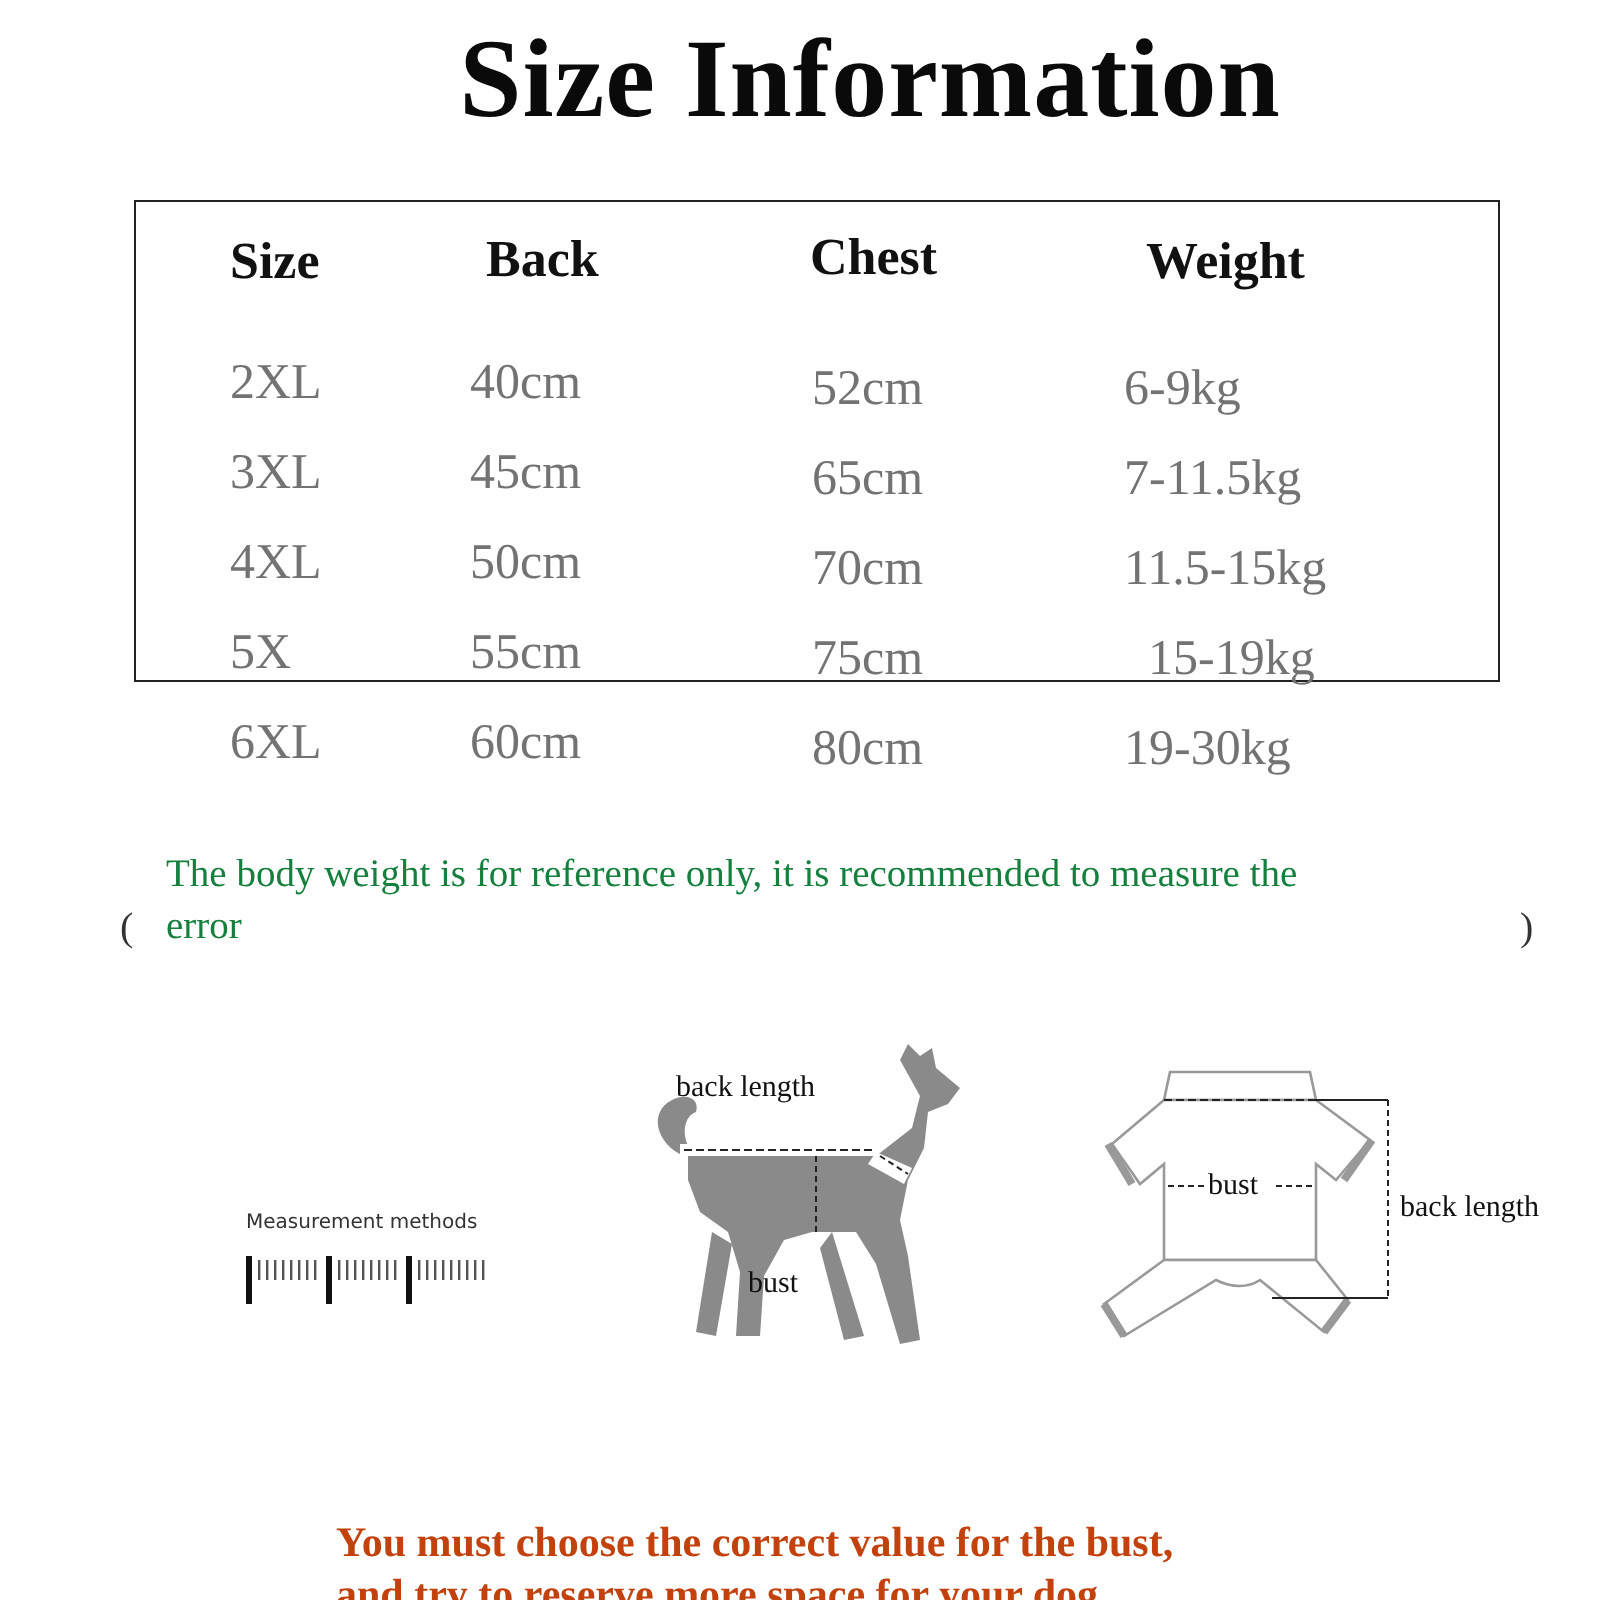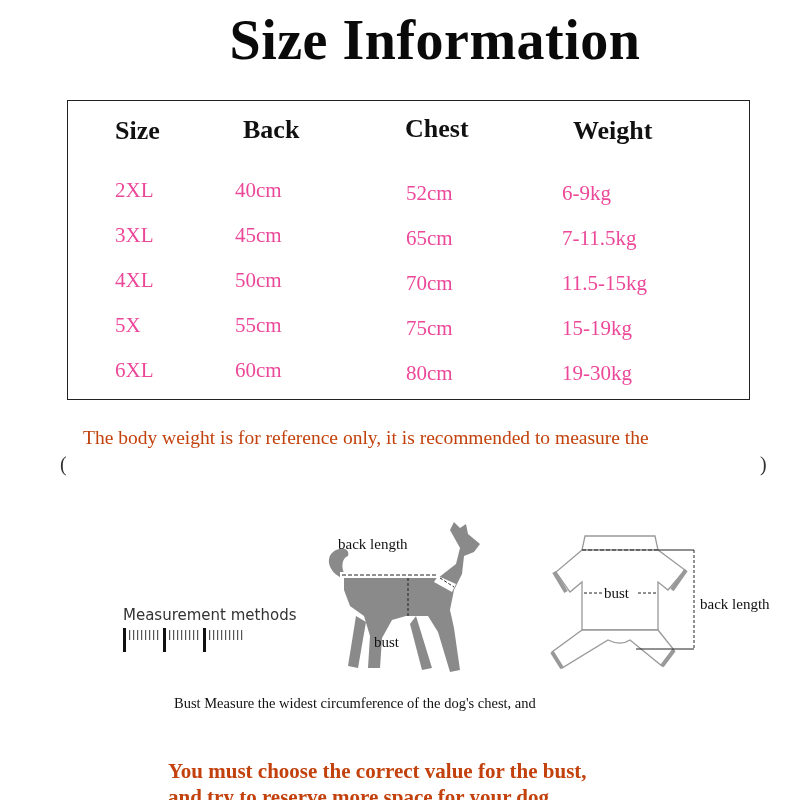--- a/index.html
+++ b/index.html
@@ -1,24 +1,24 @@
 <!DOCTYPE html>
 <html><head>
 <meta charset="utf-8">
 <style>
   html, body { margin: 0; padding: 0; background: #ffffff; }
   body { width: 800px; height: 800px; position: relative; overflow: hidden; font-family: "Liberation Serif", "DejaVu Serif", serif; color: #111; }
   .title { position: absolute; left: 0; top: 8px; width: 870px; text-align: center; font-weight: bold; font-size: 56px; letter-spacing: 0.5px; color: #0a0a0a; }
-  .table-box { position: absolute; left: 67px; top: 100px; width: 683px; height: 300px; border: 1.5px solid #222; box-sizing: border-box; }
+  .table-box { position: absolute; left: 67px; top: 100px; width: 683px; height: 241px; border: 1.5px solid #222; box-sizing: border-box; }
   .cell { position: absolute; white-space: nowrap; }
   .hdr { font-weight: bold; font-size: 26px; }
-  .val { font-size: 21px; color: #ec4899; }
-  .note { position: absolute; left: 83px; top: 425px; width: 680px; font-size: 19.5px; line-height: 26px; color: #c2410c; }
+  .val { font-size: 25px; color: #737373; }
+  .note { position: absolute; left: 83px; top: 425px; width: 680px; font-size: 19.5px; line-height: 26px; color: #15803d; }
   .paren { position: absolute; font-size: 20px; color: #333; }
-  .measure-label { position: absolute; left: 123px; top: 606px; font-family: "DejaVu Sans", sans-serif; font-size: 15px; color: #333; }
+  .measure-label { position: absolute; left: 123px; top: 606px; font-family: "DejaVu Sans", sans-serif; font-size: 10px; color: #333; }
   .ruler { position: absolute; left: 123px; top: 626px; }
   .dog-label { position: absolute; font-size: 15px; color: #111; }
   .garment-label { position: absolute; font-size: 15px; color: #111; background: #fff; padding: 0 2px; }
   .bust-note { position: absolute; left: 174px; top: 694px; font-size: 14.5px; line-height: 18px; color: #111; }
   .bold-note { position: absolute; left: 168px; top: 738px; font-weight: bold; font-size: 21px; line-height: 26px; color: #c2410c; margin-top: 20px; }
 </style>
 </head>
 <body>
 
 <div class="title">Size Information</div>
@@ -48,35 +48,36 @@
     <span class="cell val" style="left:47px;top:167px">4XL</span>
     <span class="cell val" style="left:167px;top:167px">50cm</span>
     <span class="cell val" style="left:338px;top:170px">70cm</span>
     <span class="cell val" style="left:494px;top:170px">11.5-15kg</span>
   </div>
 
   <div>
     <span class="cell val" style="left:47px;top:212px">5X</span>
     <span class="cell val" style="left:167px;top:212px">55cm</span>
     <span class="cell val" style="left:338px;top:215px">75cm</span>
-    <span class="cell val" style="left:494px;top:215px">15-19kg</span>
+    <span class="cell val" style="left:506px;top:215px">15-19kg</span>
   </div>
 
   <div>
     <span class="cell val" style="left:47px;top:257px">6XL</span>
     <span class="cell val" style="left:167px;top:257px">60cm</span>
     <span class="cell val" style="left:338px;top:260px">80cm</span>
     <span class="cell val" style="left:494px;top:260px">19-30kg</span>
   </div>
 </div>
 
 <span class="paren" style="left:60px;top:453px">(</span>
 <span class="paren" style="left:760px;top:453px">)</span>
 <div class="note">
   <div>The body weight is for reference only, it is recommended to measure the</div>
+  <div>error</div>
 </div>
 
 <div class="measure-label">Measurement methods</div>
 <div class="ruler">
   <svg width="130" height="28" viewBox="0 0 130 28">
     <rect x="0" y="2" width="3" height="24" fill="#111"></rect>
     <rect x="40" y="2" width="3" height="24" fill="#111"></rect>
     <rect x="80" y="2" width="3" height="24" fill="#111"></rect>
     <g fill="#555">
       <rect x="6" y="4" width="1.2" height="10"></rect>
@@ -155,19 +156,18 @@
     <line x1="154" y1="20" x2="154" y2="119" stroke="#222" stroke-width="1" stroke-dasharray="3,2"></line>
     <line x1="96" y1="119" x2="154" y2="119" stroke="#222" stroke-width="1"></line>
     <line x1="44" y1="63" x2="64" y2="63" stroke="#222" stroke-width="1" stroke-dasharray="3,2"></line>
     <line x1="98" y1="63" x2="118" y2="63" stroke="#222" stroke-width="1" stroke-dasharray="3,2"></line>
   </svg>
   <span class="garment-label" style="left:62px;top:55px">bust</span>
   <span class="garment-label" style="left:158px;top:66px">back length</span>
 </div>
 
 <div class="bust-note">
-  <div>Bust Measure the widest circumference of the dog's chest, and</div>
 </div>
 
 <div class="bold-note">
   <div>You must choose the correct value for the bust,</div>
   <div>and try to reserve more space for your dog</div>
 </div>
 
 </body></html>

